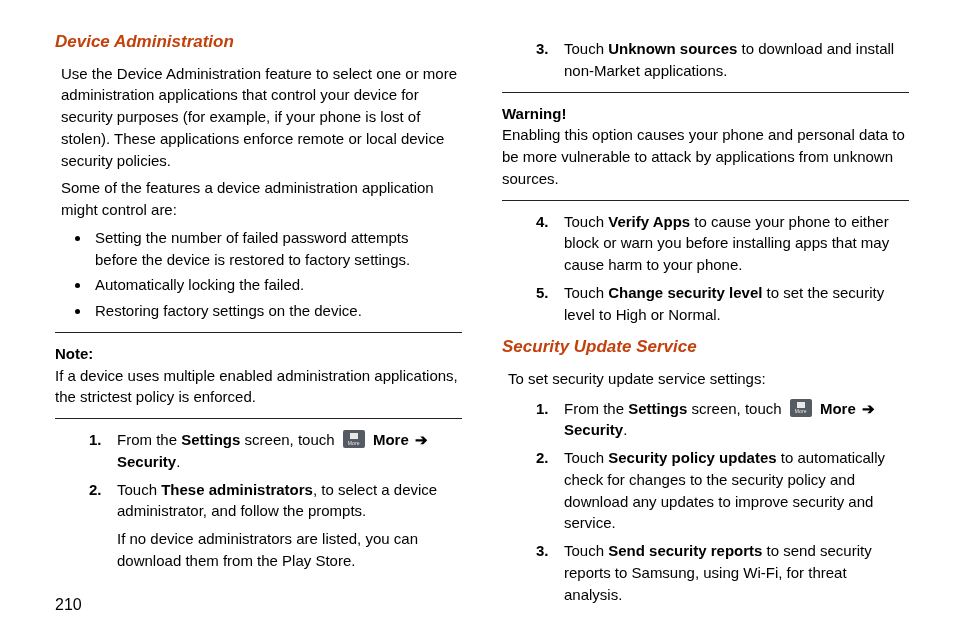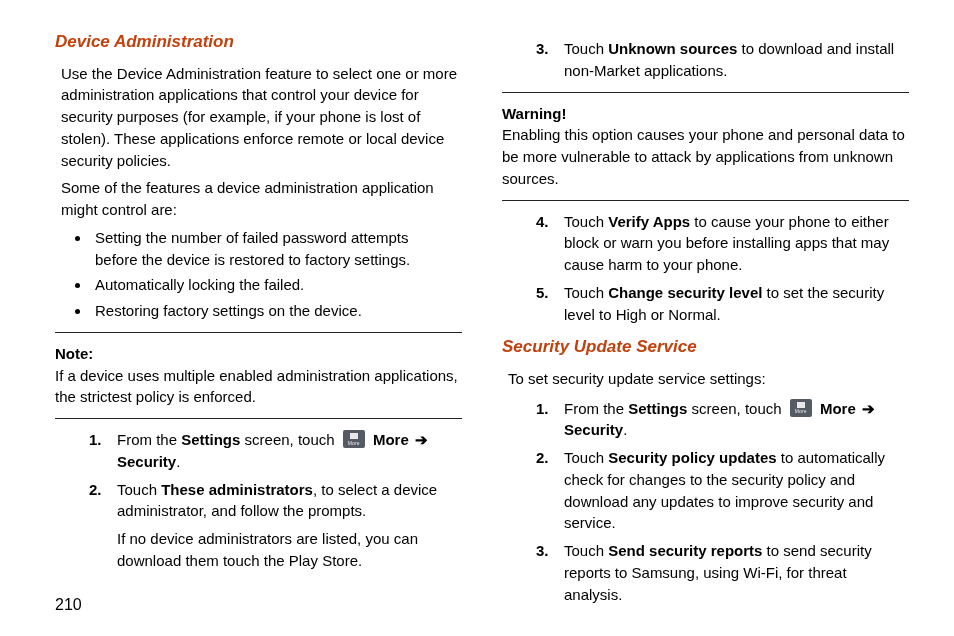--- a/index.html
+++ b/index.html
@@ -84,21 +84,21 @@
       <span class="note-label">Note:</span>
       <span class="note-body">If a device uses multiple enabled administration applications, the strictest policy is enforced.</span>
     </div>
     <hr class="hr">
     <ol class="steps">
       <li>
         <span>From the </span><span class="b">Settings</span><span> screen, touch </span><span class="icon-more"></span> <span class="b">More</span> <span class="arrow">➔</span> <span class="b">Security</span><span>.</span>
       </li>
       <li>
         <span>Touch </span><span class="b">These administrators</span><span>, to select a device administrator, and follow the prompts.</span>
-        <div class="sub">If no device administrators are listed, you can download them touch the Play Store.</div>
+        <div class="sub">If no device administrators are listed, you can download them from the Play Store.</div>
       </li>
     </ol>
   </div>
 
   <div class="col">
     <ol class="steps" style="counter-reset: step 2;">
       <li>
         <span>Touch </span><span class="b">Unknown sources</span><span> to download and install non-Market applications.</span>
       </li>
     </ol>

